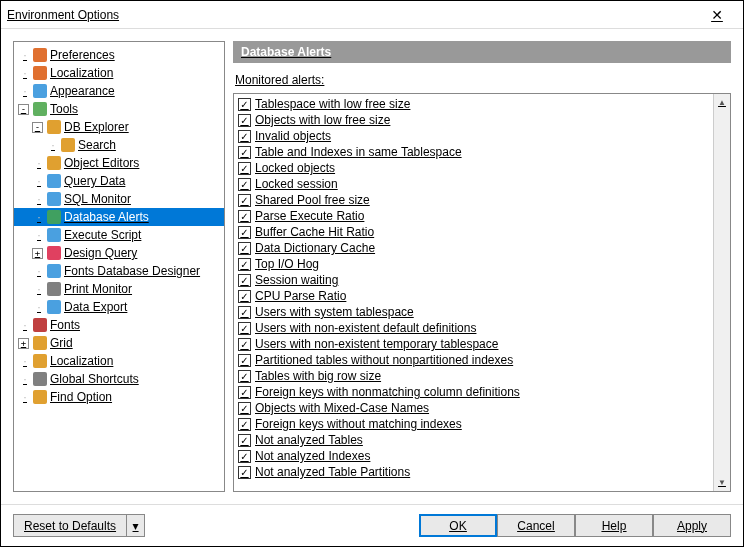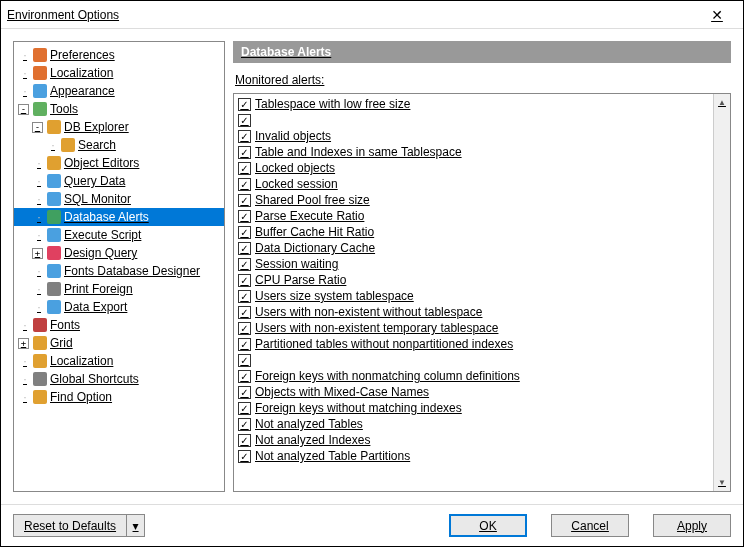--- a/index.html
+++ b/index.html
@@ -19,21 +19,21 @@
 .panel-header { background: #999; color: #fff; font-weight: bold; padding: 4px 8px; font-size: 12px; }
 .alerts-label { padding: 4px 2px 0; }
 .alerts-box { flex: 1; border: 1px solid #888; background: #fff; overflow: hidden; position: relative; display: flex; }
 .alerts-list { flex: 1; overflow-y: hidden; padding: 2px 4px; }
 .alert-row { display: flex; align-items: center; height: 16px; gap: 4px; }
 .alert-cb { width: 13px; height: 13px; border: 1px solid #333; display: inline-flex; align-items: center; justify-content: center; font-size: 10px; color: #000; cursor: pointer; }
 .alert-cb::after { content: "✓"; }
 .scroll-track { width: 17px; background: #f0f0f0; border-left: 1px solid #ccc; display: flex; flex-direction: column; align-items: center; }
 .scroll-arrow { width: 15px; height: 17px; display: flex; align-items: center; justify-content: center; font-size: 8px; color: #555; cursor: pointer; }
 .scroll-thumb { width: 15px; flex: 0 0 auto; }
-.footer { height: 42px; border-top: 1px solid #ddd; display: flex; align-items: center; padding: 6px 12px; gap: 24px; justify-content: flex-end; }
+.footer { height: 42px; border-top: 1px solid #ddd; display: flex; align-items: center; padding: 6px 12px; gap: 0; justify-content: flex-end; }
 .reset-group { display: flex; }
 .btn { height: 23px; min-width: 78px; border: 1px solid #888; background: #e9e9e9; font-size: 12px; cursor: pointer; display: inline-flex; align-items: center; justify-content: center; padding: 0 10px; }
 .btn.primary { border: 2px solid #0078d7; }
 .btn-dd { width: 18px; min-width: 18px; border-left: none; padding: 0; }
 .footer-spacer { flex: 1; }
 .underline { text-decoration: underline; }
 
 .ic { width: 14px; height: 14px; display: inline-block; }
 </style>
 </head>
@@ -149,21 +149,21 @@
             <span class="ic" style="background: rgb(74, 160, 224); border-radius: 2px;"></span>
           </span>
           <span>Fonts Database Designer</span>
         </div>
         <div class="tree-item">
           <span class="tree-line"></span>
           <span class="tree-line" style="color: rgb(187, 187, 187);">·</span>
           <span class="tree-icon">
             <span class="ic" style="background: rgb(128, 128, 128); border-radius: 2px;"></span>
           </span>
-          <span>Print Foreign</span>
+          <span>Print Monitor</span>
         </div>
         <div class="tree-item">
           <span class="tree-line"></span>
           <span class="tree-line" style="color: rgb(187, 187, 187);">·</span>
           <span class="tree-icon">
             <span class="ic" style="background: rgb(74, 160, 224); border-radius: 2px;"></span>
           </span>
           <span>Data Export</span>
         </div>
         <div class="tree-item">
@@ -207,20 +207,21 @@
       <div class="panel-header">Database Alerts</div>
       <div class="alerts-label">Monitored alerts:</div>
       <div class="alerts-box">
         <div class="alerts-list" id="alerts">
             <div class="alert-row">
               <span class="alert-cb"></span>
               <span>Tablespace with low free size</span>
             </div>
             <div class="alert-row">
               <span class="alert-cb"></span>
+              <span>Objects with low free size</span>
             </div>
             <div class="alert-row">
               <span class="alert-cb"></span>
               <span>Invalid objects</span>
             </div>
             <div class="alert-row">
               <span class="alert-cb"></span>
               <span>Table and Indexes in same Tablespace</span>
             </div>
             <div class="alert-row">
@@ -242,44 +243,49 @@
             <div class="alert-row">
               <span class="alert-cb"></span>
               <span>Buffer Cache Hit Ratio</span>
             </div>
             <div class="alert-row">
               <span class="alert-cb"></span>
               <span>Data Dictionary Cache</span>
             </div>
             <div class="alert-row">
               <span class="alert-cb"></span>
+              <span>Top I/O Hog</span>
+            </div>
+            <div class="alert-row">
+              <span class="alert-cb"></span>
               <span>Session waiting</span>
             </div>
             <div class="alert-row">
               <span class="alert-cb"></span>
               <span>CPU Parse Ratio</span>
             </div>
             <div class="alert-row">
               <span class="alert-cb"></span>
-              <span>Users size system tablespace</span>
-            </div>
-            <div class="alert-row">
-              <span class="alert-cb"></span>
-              <span>Users with non-existent without tablespace</span>
+              <span>Users with system tablespace</span>
+            </div>
+            <div class="alert-row">
+              <span class="alert-cb"></span>
+              <span>Users with non-existent default definitions</span>
             </div>
             <div class="alert-row">
               <span class="alert-cb"></span>
               <span>Users with non-existent temporary tablespace</span>
             </div>
             <div class="alert-row">
               <span class="alert-cb"></span>
               <span>Partitioned tables without nonpartitioned indexes</span>
             </div>
             <div class="alert-row">
               <span class="alert-cb"></span>
+              <span>Tables with big row size</span>
             </div>
             <div class="alert-row">
               <span class="alert-cb"></span>
               <span>Foreign keys with nonmatching column definitions</span>
             </div>
             <div class="alert-row">
               <span class="alert-cb"></span>
               <span>Objects with Mixed-Case Names</span>
             </div>
             <div class="alert-row">
@@ -319,16 +325,19 @@
         </button>
     </div>
     <div class="footer-spacer"></div>
     <button class="btn primary">
         <span class="underline">OK</span>
       </button>
     <button class="btn">
         <span class="underline">Cancel</span>
       </button>
     <button class="btn">
+        <span class="underline">Help</span>
+      </button>
+    <button class="btn">
         <span class="underline">Apply</span>
       </button>
   </div>
 </div>
 
 </body></html>

